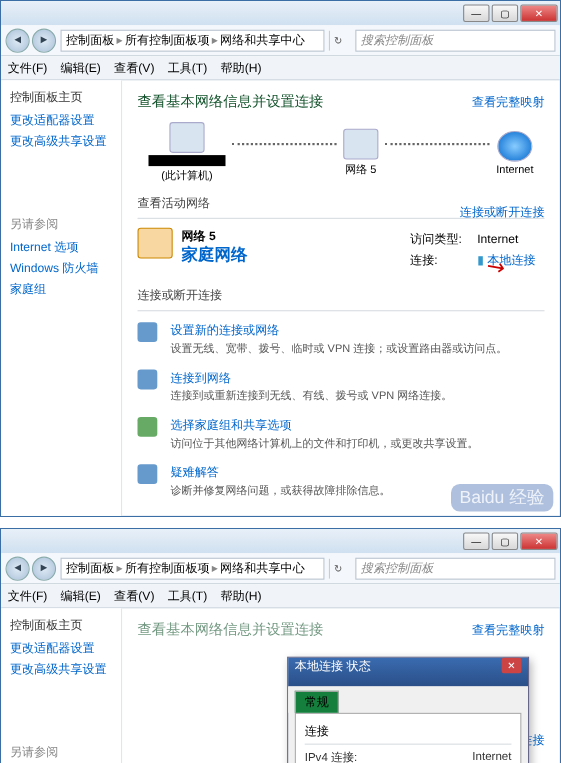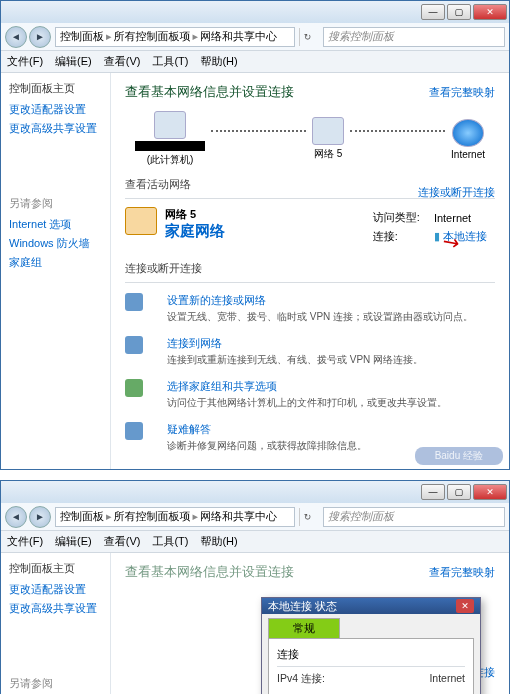--- a/index.html
+++ b/index.html
@@ -34,32 +34,32 @@
   .divider { border-top: 1px solid #d8dde2; margin: 4px 0; }
   .netrow { display: flex; align-items: flex-start; padding: 4px 0; }
   .house { width: 32px; height: 28px; background: #f8d8a0; border: 1px solid #c80; border-radius: 3px; margin-right: 8px; }
   .netinfo { flex: 1; }
   .netinfo .nm { font-weight: bold; }
   .netinfo .cat { color: #0066cc; font-size: 15px; cursor:pointer;font-weight:bold; }
   .netprops { font-size: 11px; text-align: left; }
   .netprops td { padding: 1px 6px; }
   .lnk { color: #0066cc; cursor:pointer; }
   .arrow { position: absolute; color: #c00; font-size: 20px; transform: rotate(-35deg); pointer-events: none; }
-  .setting-list .item { display: flex; gap: 24px; padding: 6px 0; }
+  .setting-list .item { display: flex; gap: 12px; padding: 6px 0; }
   .setting-list .icon { width: 18px; height: 18px; background: #6a6; border-radius: 3px; flex-shrink: 0; }
   .setting-list .icon.b { background: #69c; }
   .setting-list .title { color: #0066cc; cursor:pointer; }
   .setting-list .desc { color: #555; font-size: 10px; margin-top: 2px; }
-  .watermark { position: absolute; right: 6px; bottom: 4px; font-size: 10px; color: rgba(255,255,255,.8); background: rgba(120,150,200,.6); padding: 2px 20px; border-radius: 8px; }
+  .watermark { position: absolute; right: 6px; bottom: 4px; font-size: 16px; color: rgba(255,255,255,.8); background: rgba(120,150,200,.6); padding: 2px 8px; border-radius: 8px; }
   
   .dialog { position: absolute; left: 150px; top: 44px; width: 220px; background: #f0f0f0; border: 1px solid #668; box-shadow: 3px 3px 8px rgba(0,0,0,.3); font-size: 11px; }
-  .dlg-title { height: 16px; background: linear-gradient(#3a6bb0,#2a4f88); color: #fff; display: flex; align-items: center; justify-content: space-between; padding: 0 6px; font-size: 11px; }
+  .dlg-title { height: 26px; background: linear-gradient(#3a6bb0,#2a4f88); color: #fff; display: flex; align-items: flex-start; justify-content: space-between; padding: 0 6px; font-size: 11px; }
   .dlg-title .x { width: 18px; height: 14px; background: #c44; color: #fff; text-align: center; border-radius: 2px; font-size: 9px; line-height: 14px; cursor:pointer; }
   .dlg-tabs { display: flex; background: #f0f0f0; padding: 4px 6px 0 6px; }
-  .dlg-tab { border: 1px solid #aaa; border-bottom: none; padding: 2px 24px; background: #84cc16; font-size: 11px; font-family: Liberation Serif, serif; }
+  .dlg-tab { border: 1px solid #aaa; border-bottom: none; padding: 2px 8px; background: #15803d; font-size: 11px; font-family: Liberation Serif, serif; }
   .dlg-body { background: #fff; border: 1px solid #aaa; margin: 0 6px 6px 6px; padding: 8px; }
   .dlg-sec { margin-bottom: 20px; }
   .dlg-sec h4 { font-weight: normal; font-size: 11px; margin-bottom: 4px; }
   .kv { display: flex; justify-content: space-between; font-size: 10.5px; padding: 1px 0; }
   .kv .k { color: #333; }
   .kv .v { color: #333; }
   .black-bar { background: #000; color: #000; height: 10px; width: 70px; display: inline-block; }
   .second-main { position: relative; min-height: 310px; }
 </style>
 </head>

